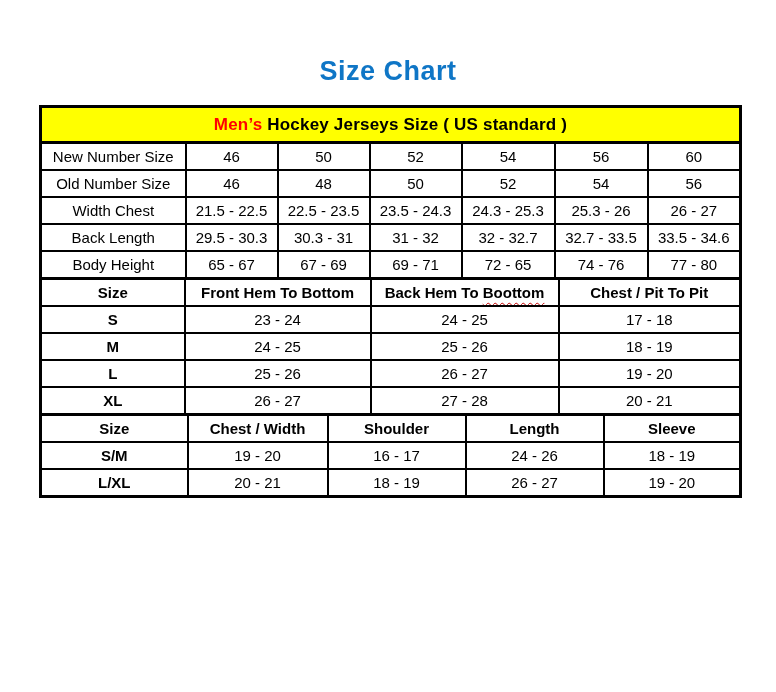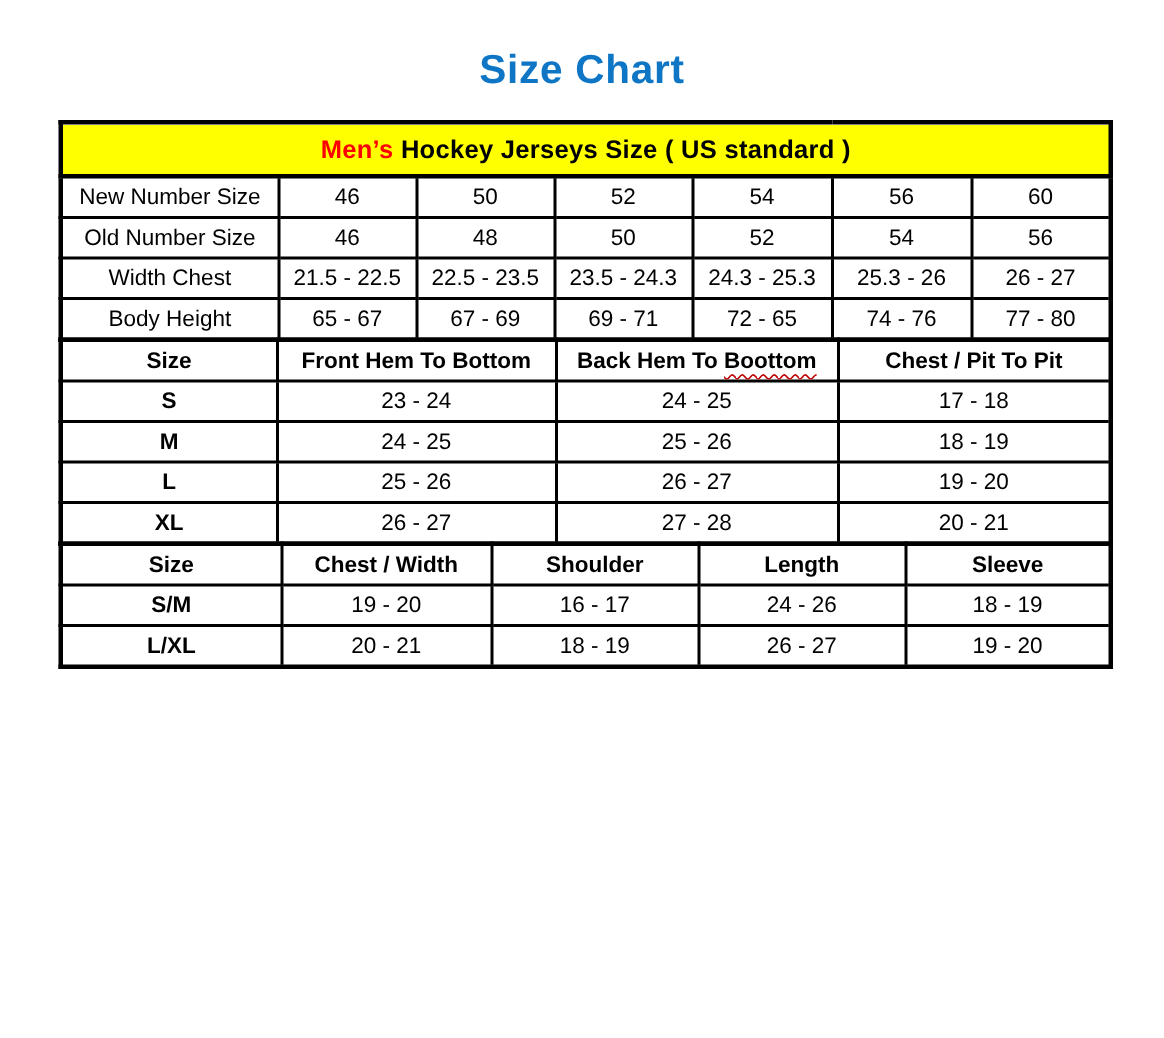--- a/index.html
+++ b/index.html
@@ -9,21 +9,21 @@
   }
   body {
     width: 776px;
     height: 692px;
     font-family: "Liberation Sans", sans-serif;
     color: #000000;
     overflow: hidden;
   }
   .page-title {
     margin: 0 0 15px 0;
-    padding-top: 27px;
+    padding-top: 52px;
     text-align: center;
     font-size: 27px;
     line-height: 38px;
     font-weight: bold;
     color: #0f76c6;
     letter-spacing: 0.5px;
   }
   .tables {
     width: 698px;
     margin: 0 auto;
@@ -114,20 +114,29 @@
           <td>56</td>
         </tr>
         <tr>
           <td>Width Chest</td>
           <td>21.5 - 22.5</td>
           <td>22.5 - 23.5</td>
           <td>23.5 - 24.3</td>
           <td>24.3 - 25.3</td>
           <td>25.3 - 26</td>
           <td>26 - 27</td>
+        </tr>
+        <tr>
+          <td>Back Length</td>
+          <td>29.5 - 30.3</td>
+          <td>30.3 - 31</td>
+          <td>31 - 32</td>
+          <td>32 - 32.7</td>
+          <td>32.7 - 33.5</td>
+          <td>33.5 - 34.6</td>
         </tr>
         <tr>
           <td>Body Height</td>
           <td>65 - 67</td>
           <td>67 - 69</td>
           <td>69 - 71</td>
           <td>72 - 65</td>
           <td>74 - 76</td>
           <td>77 - 80</td>
         </tr>

